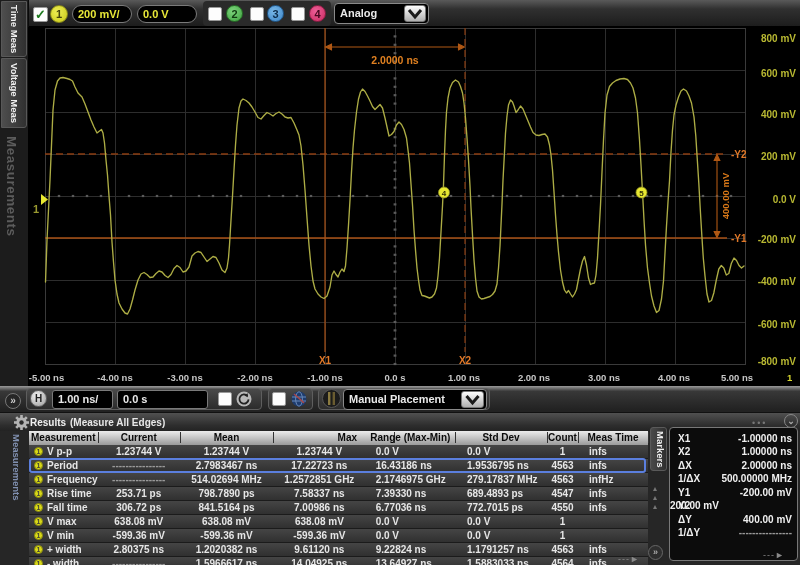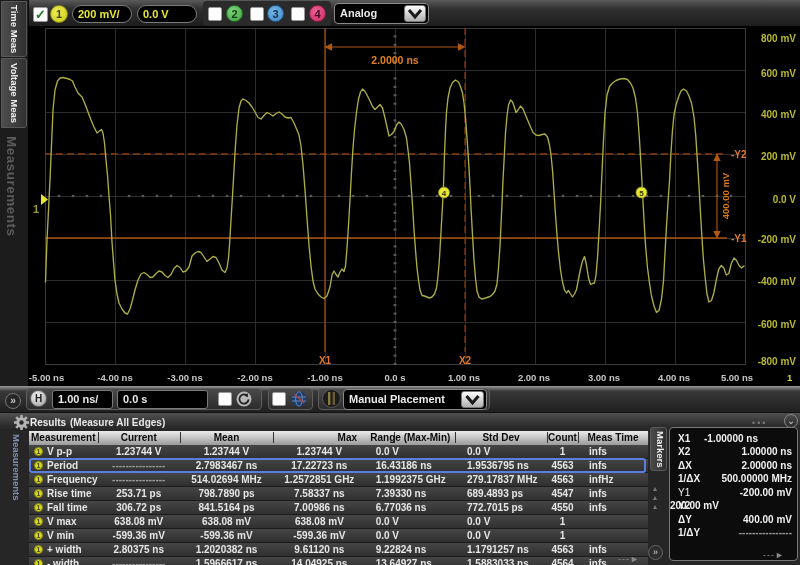--- a/index.html
+++ b/index.html
@@ -286,21 +286,21 @@
 <span class="abs" style="left:518px;top:1px;width:31px;text-align:center;color:#e6e6e6;font-size:10px;font-weight:bold;white-space:nowrap;">4563</span>
 <span class="abs" style="left:560px;top:1px;width:70px;text-align:left;color:#e6e6e6;font-size:10px;font-weight:bold;white-space:nowrap;">infs</span>
 </div>
 <div class="abs" style="left:29px;top:45.5px;width:617px;height:15.05px;border:2px solid #5b7fde;border-radius:3px;box-sizing:border-box;"></div>
 <div class="abs" style="left:29px;top:60.6px;width:619px;height:14.05px;background:linear-gradient(#454545,#303030);border-bottom:1px solid #1b1b1b;box-sizing:border-box;">
 <span class="abs circ" style="left:5px;top:2.5px;width:9px;height:9px;background:#d8d818;border:1px solid #88880f;color:#443;font-size:7px;line-height:8px;">1</span>
 <span class="abs" style="left:18px;top:1px;color:#e6e6e6;font-size:10px;font-weight:bold;white-space:nowrap;">Frequency</span>
 <span class="abs" style="left:68.5px;top:1px;width:82.5px;text-align:center;color:#e6e6e6;font-size:10px;font-weight:bold;white-space:nowrap;"><span style="color:#9a9a9a;">----------------</span></span>
 <span class="abs" style="left:151px;top:1px;width:93px;text-align:center;color:#e6e6e6;font-size:10px;font-weight:bold;white-space:nowrap;">514.02694 MHz</span>
 <span class="abs" style="left:244px;top:1px;width:92.7px;text-align:center;color:#e6e6e6;font-size:10px;font-weight:bold;white-space:nowrap;">1.2572851 GHz</span>
-<span class="abs" style="left:346.7px;top:1px;width:89.3px;text-align:left;color:#e6e6e6;font-size:10px;font-weight:bold;white-space:nowrap;">1.1992375 GHz</span>
+<span class="abs" style="left:346.7px;top:1px;width:89.3px;text-align:left;color:#e6e6e6;font-size:10px;font-weight:bold;white-space:nowrap;">2.1746975 GHz</span>
 <span class="abs" style="left:438px;top:1px;width:92px;text-align:left;color:#e6e6e6;font-size:10px;font-weight:bold;white-space:nowrap;">279.17837 MHz</span>
 <span class="abs" style="left:518px;top:1px;width:31px;text-align:center;color:#e6e6e6;font-size:10px;font-weight:bold;white-space:nowrap;">4563</span>
 <span class="abs" style="left:560px;top:1px;width:70px;text-align:left;color:#e6e6e6;font-size:10px;font-weight:bold;white-space:nowrap;">infHz</span>
 </div>
 <div class="abs" style="left:29px;top:74.7px;width:619px;height:14.05px;background:linear-gradient(#454545,#303030);border-bottom:1px solid #1b1b1b;box-sizing:border-box;">
 <span class="abs circ" style="left:5px;top:2.5px;width:9px;height:9px;background:#d8d818;border:1px solid #88880f;color:#443;font-size:7px;line-height:8px;">1</span>
 <span class="abs" style="left:18px;top:1px;color:#e6e6e6;font-size:10px;font-weight:bold;white-space:nowrap;">Rise time</span>
 <span class="abs" style="left:68.5px;top:1px;width:82.5px;text-align:center;color:#e6e6e6;font-size:10px;font-weight:bold;white-space:nowrap;">253.71 ps</span>
 <span class="abs" style="left:151px;top:1px;width:93px;text-align:center;color:#e6e6e6;font-size:10px;font-weight:bold;white-space:nowrap;">798.7890 ps</span>
 <span class="abs" style="left:244px;top:1px;width:92.7px;text-align:center;color:#e6e6e6;font-size:10px;font-weight:bold;white-space:nowrap;">7.58337 ns</span>
@@ -363,28 +363,28 @@
 <span class="abs" style="left:438px;top:1px;width:92px;text-align:left;color:#e6e6e6;font-size:10px;font-weight:bold;white-space:nowrap;">1.5883033 ns</span>
 <span class="abs" style="left:518px;top:1px;width:31px;text-align:center;color:#e6e6e6;font-size:10px;font-weight:bold;white-space:nowrap;">4564</span>
 <span class="abs" style="left:560px;top:1px;width:70px;text-align:left;color:#e6e6e6;font-size:10px;font-weight:bold;white-space:nowrap;">infs</span>
 </div>
 <span class="abs" style="left:618px;top:142px;color:#8a8a8a;font-size:9px;letter-spacing:1px;">---►</span>
 <div class="abs vtext" style="left:650px;top:15px;width:17px;height:44px;background:linear-gradient(to right,#4a4a4a,#2e2e2e);border:1px solid #5a5a5a;border-radius:3px;color:#f0f0f0;font-size:9.5px;font-weight:bold;text-align:center;box-sizing:border-box;">Markers</div>
 <span class="abs" style="left:653px;top:72px;color:#777;font-size:8px;">▴<br>▴<br>▴</span>
 <div class="abs circ" style="left:648px;top:133px;width:15px;height:15px;background:#2e2e2e;border:1px solid #666;color:#aaa;font-size:9px;line-height:13px;">»</div>
 <div class="abs" style="left:669px;top:15px;width:129px;height:134px;background:#0c0c0c;border:1px solid #787878;border-radius:4px;box-sizing:border-box;">
 <span class="abs" style="left:8px;top:5.0px;color:#f0f0f0;font-size:10px;font-weight:bold;">X1</span>
-<span class="abs" style="left:0;top:5.0px;width:122px;text-align:center;color:#f0f0f0;font-size:10px;font-weight:bold;white-space:nowrap;">-1.00000 ns</span>
+<span class="abs" style="left:0;top:5.0px;width:122px;text-align:right;color:#f0f0f0;font-size:10px;font-weight:bold;white-space:nowrap;">-1.00000 ns</span>
 <span class="abs" style="left:8px;top:18.4px;color:#f0f0f0;font-size:10px;font-weight:bold;">X2</span>
 <span class="abs" style="left:0;top:18.4px;width:122px;text-align:right;color:#f0f0f0;font-size:10px;font-weight:bold;white-space:nowrap;">1.00000 ns</span>
 <span class="abs" style="left:8px;top:31.9px;color:#f0f0f0;font-size:10px;font-weight:bold;">ΔX</span>
 <span class="abs" style="left:0;top:31.9px;width:122px;text-align:right;color:#f0f0f0;font-size:10px;font-weight:bold;white-space:nowrap;">2.00000 ns</span>
 <span class="abs" style="left:8px;top:45.3px;color:#f0f0f0;font-size:10px;font-weight:bold;">1/ΔX</span>
 <span class="abs" style="left:0;top:45.3px;width:122px;text-align:right;color:#f0f0f0;font-size:10px;font-weight:bold;white-space:nowrap;">500.00000 MHz</span>
-<span class="abs" style="left:8px;top:58.8px;color:#f0f0f0;font-size:10px;font-weight:normal;">Y1</span>
+<span class="abs" style="left:8px;top:58.8px;color:#f0f0f0;font-size:10px;font-weight:bold;">Y1</span>
 <span class="abs" style="left:0;top:58.8px;width:122px;text-align:right;color:#f0f0f0;font-size:10px;font-weight:bold;white-space:nowrap;">-200.00 mV</span>
 <span class="abs" style="left:8px;top:72.2px;color:#f0f0f0;font-size:10px;font-weight:bold;">Y2</span>
 <span class="abs" style="left:0;top:72.2px;width:122px;text-align:left;color:#f0f0f0;font-size:10px;font-weight:bold;white-space:nowrap;">200.00 mV</span>
 <span class="abs" style="left:8px;top:85.7px;color:#f0f0f0;font-size:10px;font-weight:bold;">ΔY</span>
 <span class="abs" style="left:0;top:85.7px;width:122px;text-align:right;color:#f0f0f0;font-size:10px;font-weight:bold;white-space:nowrap;">400.00 mV</span>
 <span class="abs" style="left:8px;top:99.1px;color:#f0f0f0;font-size:10px;font-weight:bold;">1/ΔY</span>
 <span class="abs" style="left:0;top:99.1px;width:122px;text-align:right;color:#f0f0f0;font-size:10px;font-weight:bold;white-space:nowrap;"><span style="color:#9a9a9a;">----------------</span></span>
 <span class="abs" style="left:93px;top:122px;color:#8a8a8a;font-size:9px;letter-spacing:1px;">---►</span>
 </div>
 </div>

